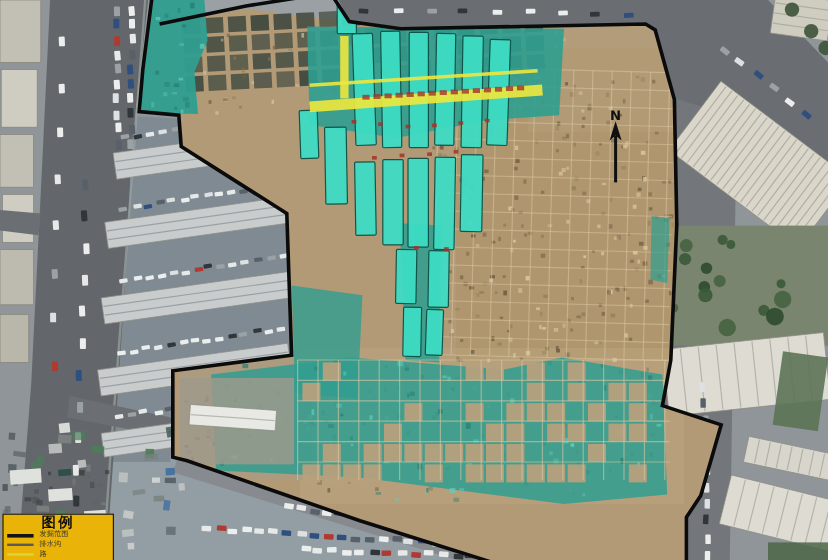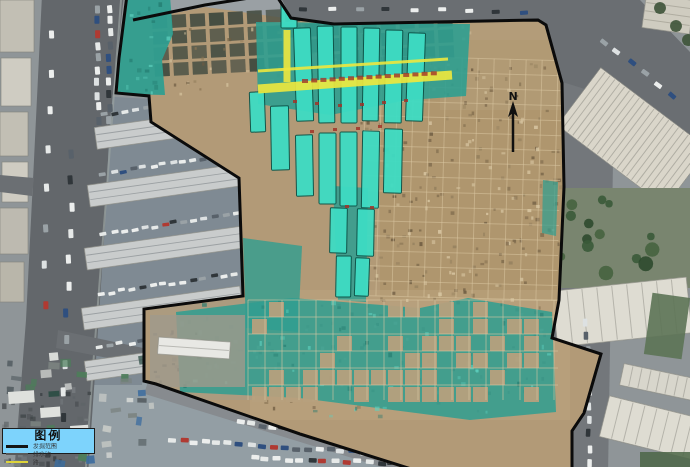--- a/index.html
+++ b/index.html
@@ -1,20 +1,20 @@
 <!DOCTYPE html>
 <html><head>
 <meta charset="utf-8">
 <style>
   html,body{margin:0;padding:0;background:#1b1b1b;}
   .stage{position:relative;width:690px;height:467px;overflow:hidden;
          font-family:"DejaVu Sans","Liberation Sans",sans-serif;background:#8f9598;}
   .stage svg{position:absolute;left:0;top:0;display:block;}
-  .legend{position:absolute;left:2px;top:428px;width:93px;height:26px;
-          background:#7dd3fc;border:1px solid #1d1d1d;box-sizing:border-box;
+  .legend{position:absolute;left:2px;top:428px;width:93px;height:40px;
+          background:#eab308;border:1px solid #1d1d1d;box-sizing:border-box;
           padding:0 3px;z-index:5;}
   .legend-title{text-align:center;font-size:12px;font-weight:bold;color:#111;
                 line-height:13px;letter-spacing:2px;}
   .legend-row{display:flex;align-items:center;height:8px;}
   .legend-swatch{width:22px;margin-right:5px;flex:0 0 auto;}
   .legend-label{font-size:6px;color:#333;line-height:6px;white-space:nowrap;}
 </style>
 </head>
 <body>
 

